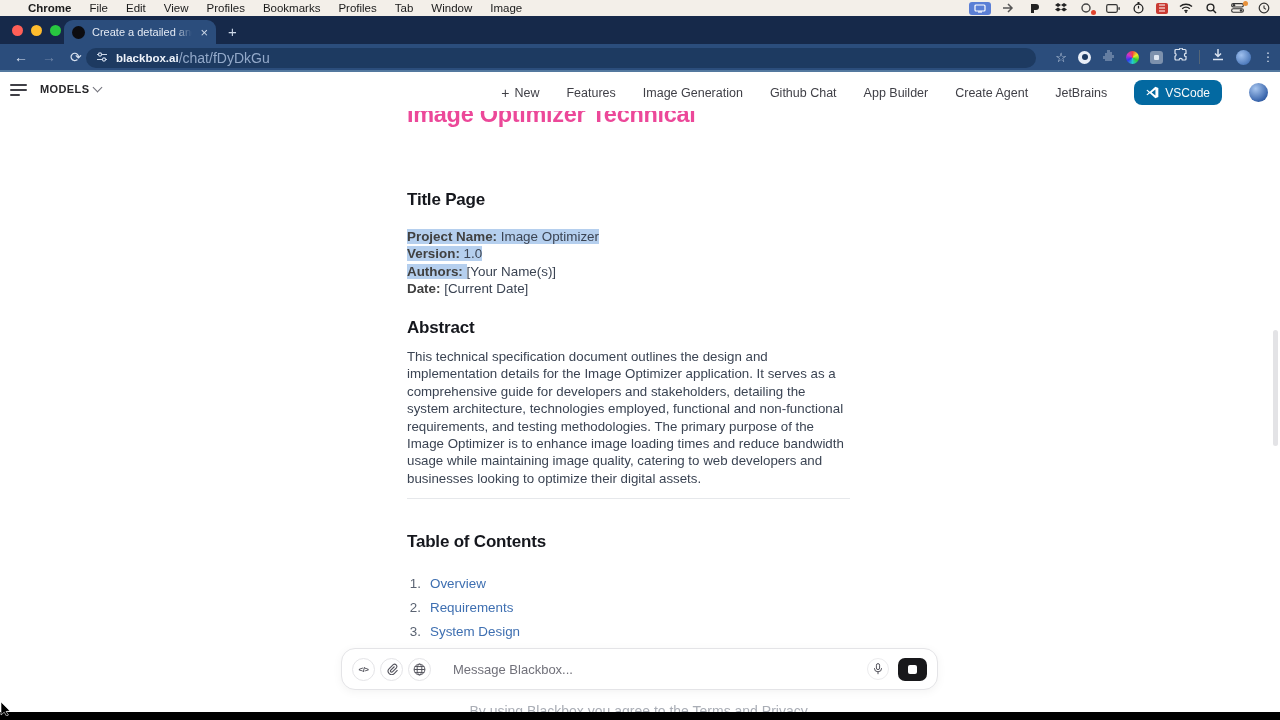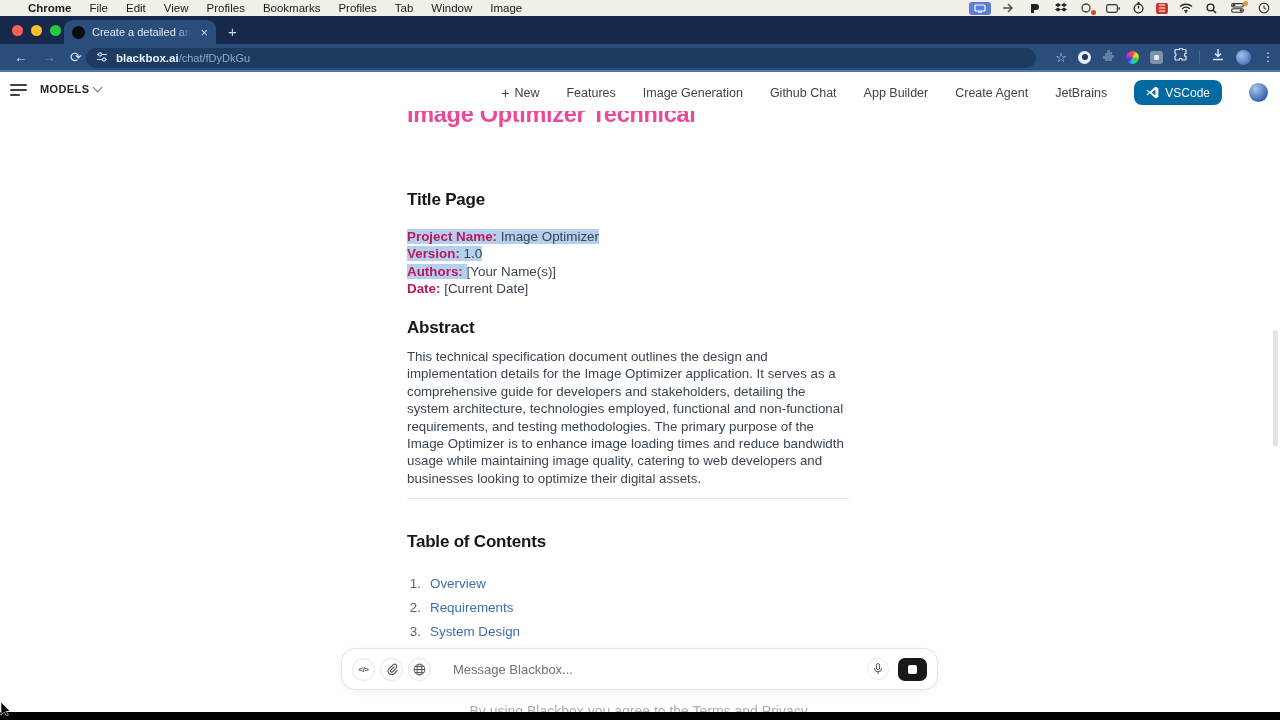--- a/index.html
+++ b/index.html
@@ -37,21 +37,21 @@
 
   
   .toolbar { position:absolute; top:44px; left:0; width:1280px; height:28px; background:#2b4d7c; z-index:49;
     border-bottom:2px solid #54799f; display:flex; align-items:center; }
   .navbtn { font-size:14px; color:#d9e2f0; margin-left:14px; }
   .navbtn.fwd { color:#6f86a8; }
   .urlpill { position:absolute; left:86px; top:4px; width:950px; height:20px; background:#1d3a61;
     border-radius:10px; display:flex; align-items:center; padding:0 10px; }
   .urlpill .sliders { margin-right:8px; }
   .url-domain { font-size:11.5px; color:#eef3fa; font-weight:bold; }
-  .url-path { font-size:11px; color:#93a9c9; }
+  .url-path { font-size:14px; color:#93a9c9; }
   .tb-right { position:absolute; right:6px; top:0; height:26px; display:flex; align-items:center; gap:11px; }
   .star { color:#cfdaea; font-size:13px; }
   .ext-circle { width:13px; height:13px; border-radius:50%; background:#e8eef7; display:flex; align-items:center; justify-content:center; }
   .ext-circle .inner { width:6px; height:6px; border-radius:50%; background:#1d3a61; }
   .ext-dim { opacity:.35; }
   .colorwheel { width:13px; height:13px; border-radius:50%;
     background:conic-gradient(#e44,#ee2,#3c3,#2cc,#33e,#c3c,#e44); }
   .ext-square { width:13px; height:13px; border-radius:3px; background:#7d91ad; display:flex; align-items:center; justify-content:center; }
   .ext-square .dot { width:5px; height:5px; background:#dfe7f2; border-radius:1px; }
   .tb-sep { width:1px; height:14px; background:#567; }
@@ -80,21 +80,21 @@
 
   
   .doc { position:absolute; left:407px; top:0; width:460px; }
   .doc-title { position:absolute; top:27px; width:480px; font-size:23.5px; line-height:27px; font-weight:800;
     color:#ec4899; letter-spacing:-.3px; white-space:nowrap; }
   .h2 { position:absolute; font-size:17px; font-weight:800; color:#15171d; letter-spacing:-.2px; }
   .h2.titlepage { top:116px; }
   .h2.abstract { top:244px; }
   .h2.toc { top:458px; }
   .fields { position:absolute; top:154px; font-size:13.4px; line-height:17.4px; color:#3b4453; }
-  .fields .lbl { font-weight:bold; color:#be185d;margin-top:16px; }
+  .fields .lbl { font-weight:bold; color:#404040;margin-top:16px; }
   .hl { background:#b5cfee; }
   .para { position:absolute; top:274px; width:443px; font-size:13.3px; line-height:17.4px; color:#3b4453; }
   .rule { position:absolute; top:424px; width:443px; height:1px; background:#e6e8eb; }
   .toclist { position:absolute; top:498px; font-size:13.4px; line-height:24px; }
   .tocrow { display:flex; gap:9px; margin-bottom:0; }
   .tocnum { color:#5a6372; width:14px; text-align:right; }
   .toclink { color:#3e6fb1; }
 
   
   .sb-thumb { position:absolute; right:2px; top:256px; width:5px; height:116px; border-radius:3px; background:#e3e3e6; }

